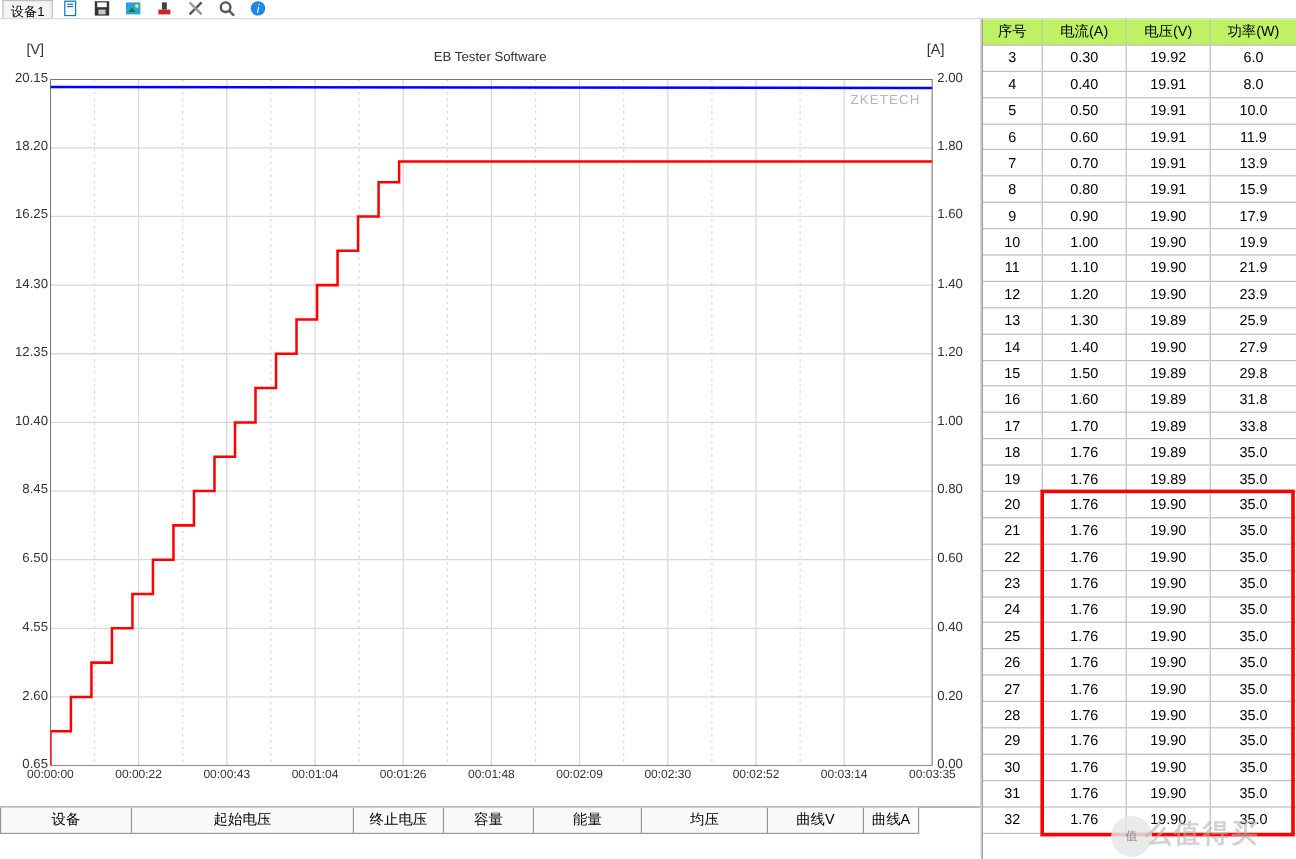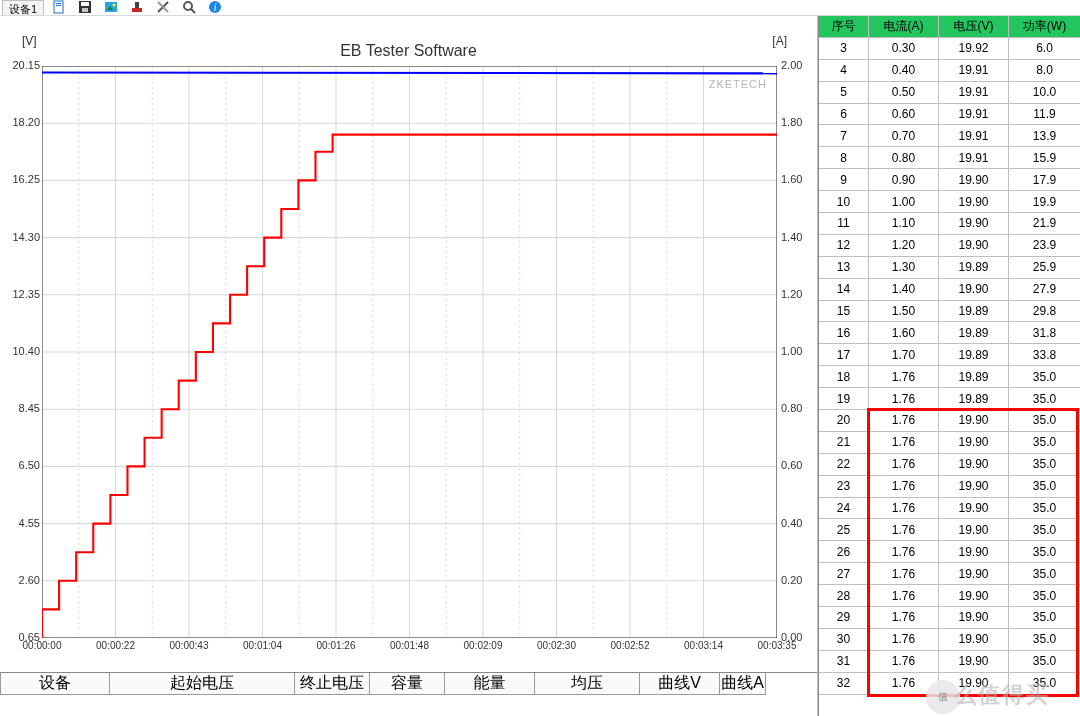--- a/index.html
+++ b/index.html
@@ -63,21 +63,21 @@
     top: 14px;
     font-size: 12px;
     color: #333;
   }
   .axis-label-v { left: 22px; }
   .axis-label-a { right: 30px; }
   .chart-title {
     position: absolute;
     top: 22px; left: 0; right: 0;
     text-align: center;
-    font-size: 16px;
+    font-size: 11px;
     color: #333;
     font-family: Arial, sans-serif;
   }
   .watermark-chart {
     position: absolute;
     top: 58px; right: 50px;
     font-size: 11px;
     color: #b5b5b5;
     letter-spacing: 1px;
     margin-left: 26px;
@@ -99,21 +99,21 @@
   .xtick { top: 0; transform: translateX(-50%); font-size: 10px; }
 
   
   .bottom-table {
     position: absolute;
     left: 0; right: 0; bottom: 0;
     height: 44px;
     border-top: 1px solid #888;
     display: grid;
     grid-template-rows: 1fr 1fr;
-    font-size: 16px;
+    font-size: 12px;
     background: #fff;
   }
   .bt-row { display: grid; grid-template-columns: 110px 185px 75px 75px 90px 105px 80px 46px 46px; }
   .bt-cell {
     border: 1px solid #999;
     border-top: none;
     border-left: none;
     display: flex; align-items:center; justify-content:center;
     overflow: hidden;
     white-space: nowrap;
@@ -133,21 +133,21 @@
     display: grid;
     grid-template-columns: 50px 70px 70px 72px;
     height: 21.9px;
   }
   .st-hdr div, .st-row div {
     border-right: 1px solid #bfbfbf;
     border-bottom: 1px solid #bfbfbf;
     display:flex; align-items:center; justify-content:center;
     font-size: 12px;
   }
-  .st-hdr div { background: #22c55e; font-weight: 400; }
+  .st-hdr div { background: #bef264; font-weight: 400; }
   .st-body { position: relative; }
   .highlight-box {
     position: absolute;
     border: 3px solid #ff0000;
     pointer-events: none;
   }
 
   .wm-bottom {
     position: absolute;
     right: 30px; bottom: 6px;

